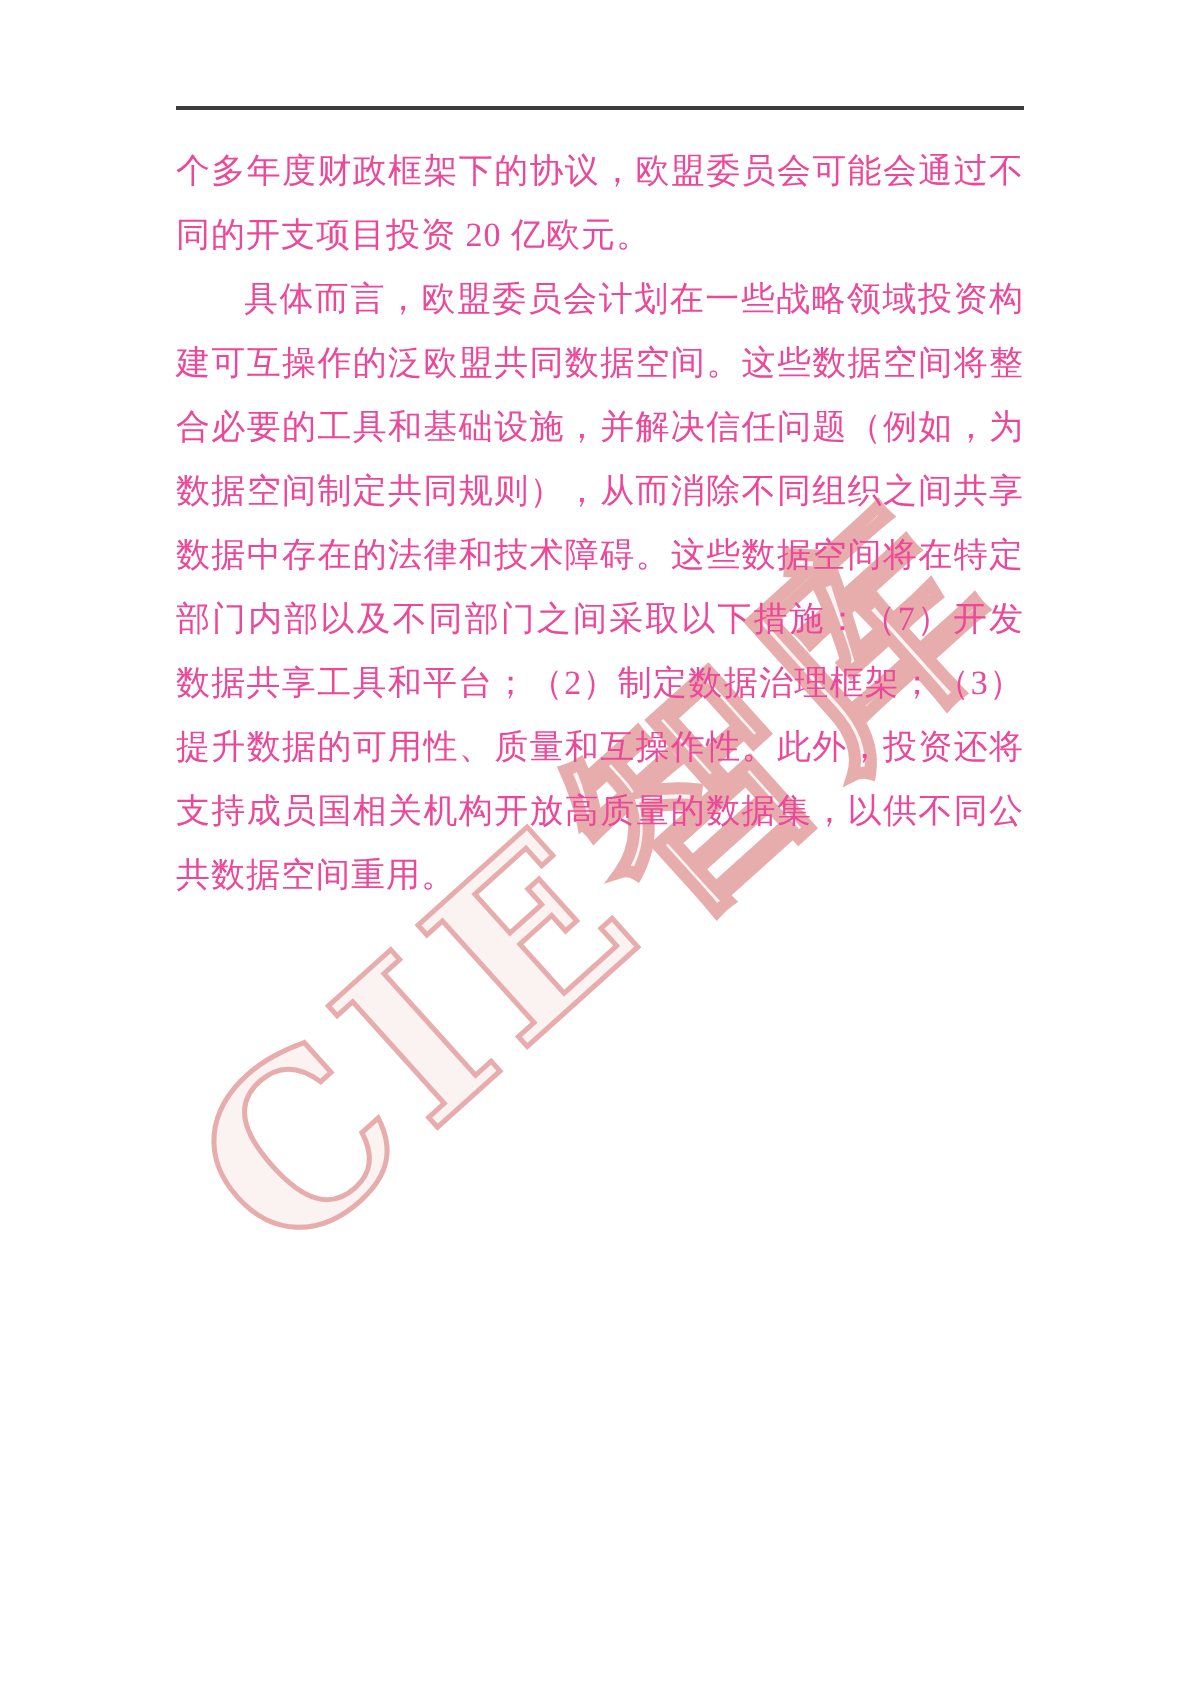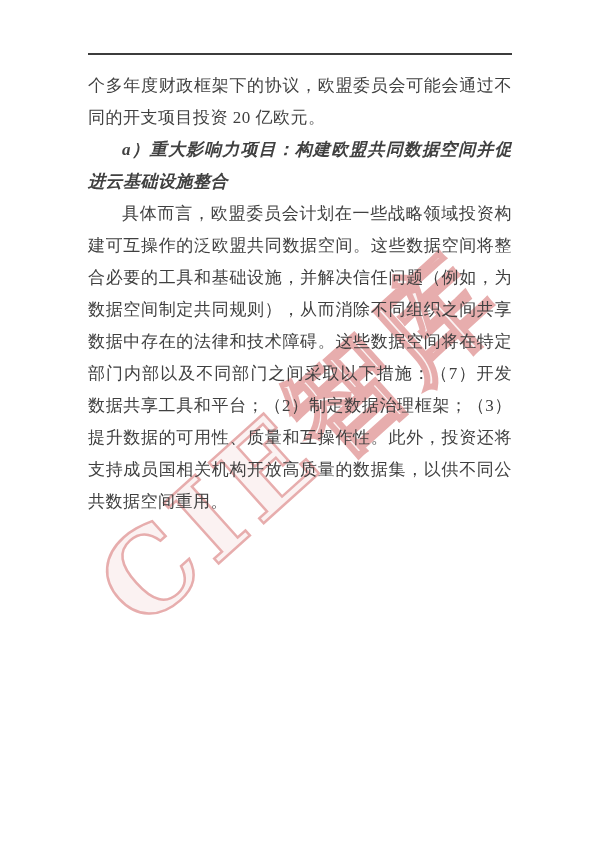--- a/index.html
+++ b/index.html
@@ -16,21 +16,21 @@
     position: absolute;
     left: 88px; top: 53px;
     width: 424px; height: 2px;
     background: #3c3c3c;
   }
 
   .content {
     position: absolute;
     left: 88px; top: 70px;
     width: 424px;
-    color: #404040;
+    color: #ec4899;
     font-size: 17px;
     line-height: 32px;
     letter-spacing: 0.5px;
     text-align: justify;
     z-index: 2;
   }
   .content p { margin: 0; }
   .content p.indent { text-indent: 2em; }
   .content p.heading {
     font-weight: bold;
@@ -68,18 +68,17 @@
 <body>
 
 <div class="page">
 
   <div class="header-rule"></div>
 
   <div class="watermark">CIE智库</div>
 
   <div class="content">
     <p class="noindent">个多年度财政框架下的协议，欧盟委员会可能会通过不同的开支项目投资 20 亿欧元。</p>
-    <p class="indent heading">a）重大影响力项目：构建欧盟共同数据空间并促进云基础设施整合</p>
     <p class="indent">具体而言，欧盟委员会计划在一些战略领域投资构建可互操作的泛欧盟共同数据空间。这些数据空间将整合必要的工具和基础设施，并解决信任问题（例如，为数据空间制定共同规则），从而消除不同组织之间共享数据中存在的法律和技术障碍。这些数据空间将在特定部门内部以及不同部门之间采取以下措施：（7）开发数据共享工具和平台；（2）制定数据治理框架；（3）提升数据的可用性、质量和互操作性。此外，投资还将支持成员国相关机构开放高质量的数据集，以供不同公共数据空间重用。</p>
   </div>
 
 
 </div>
 
 </body></html>

